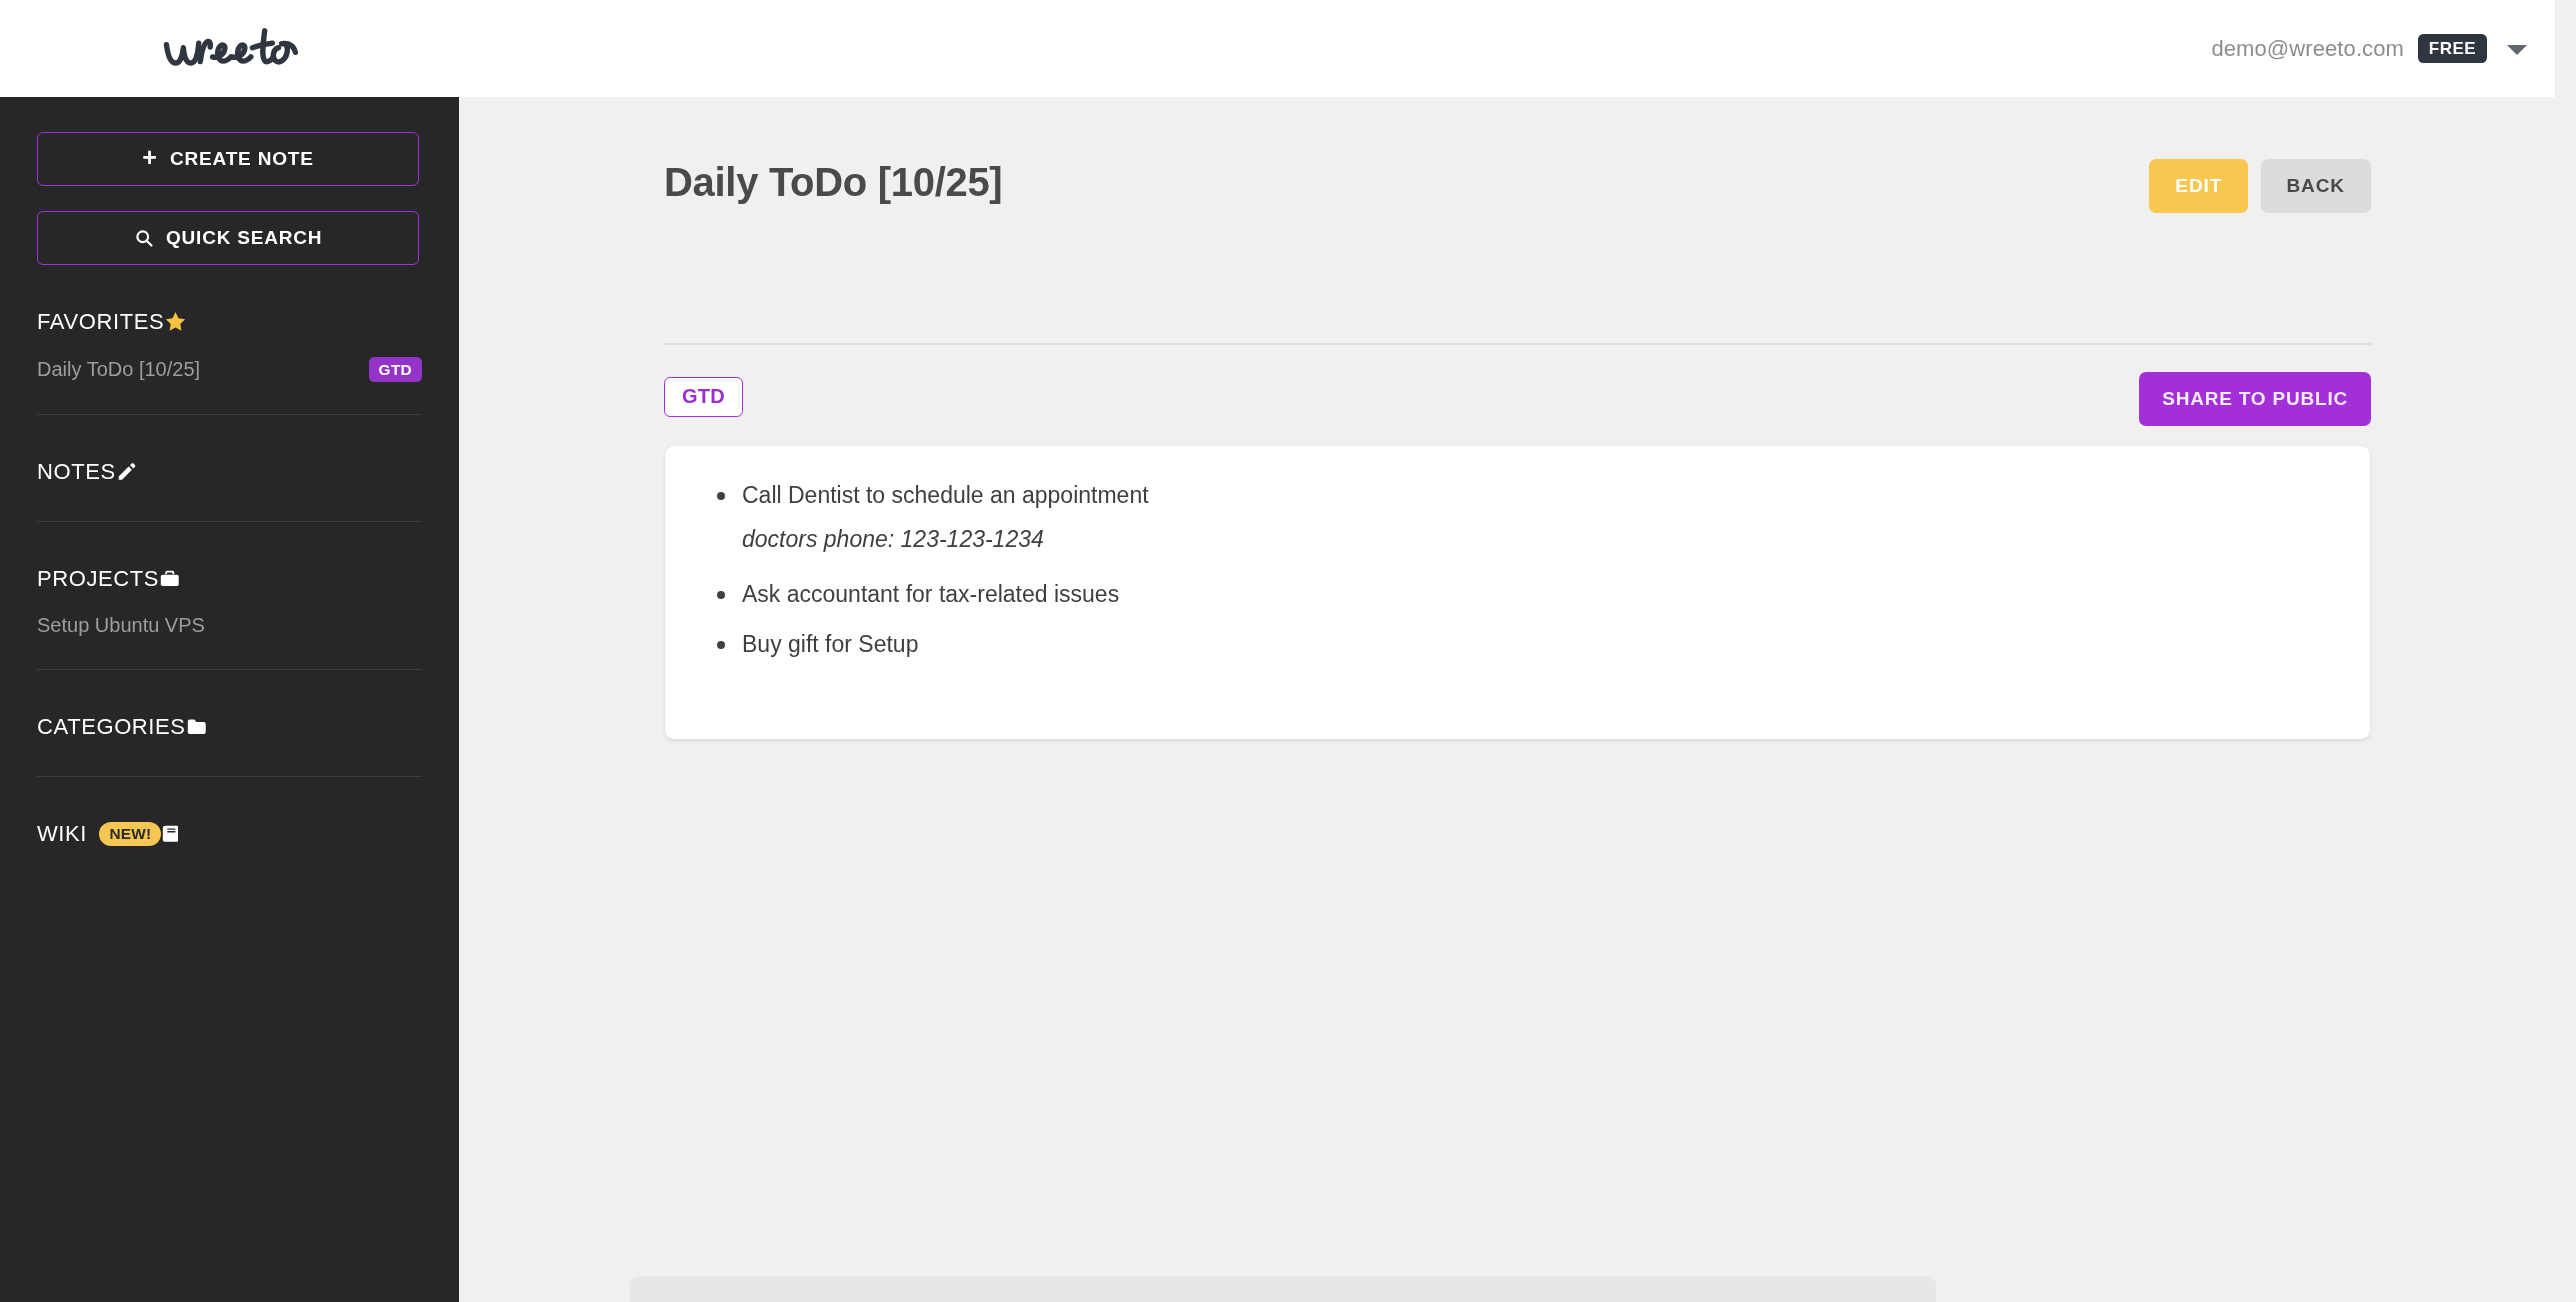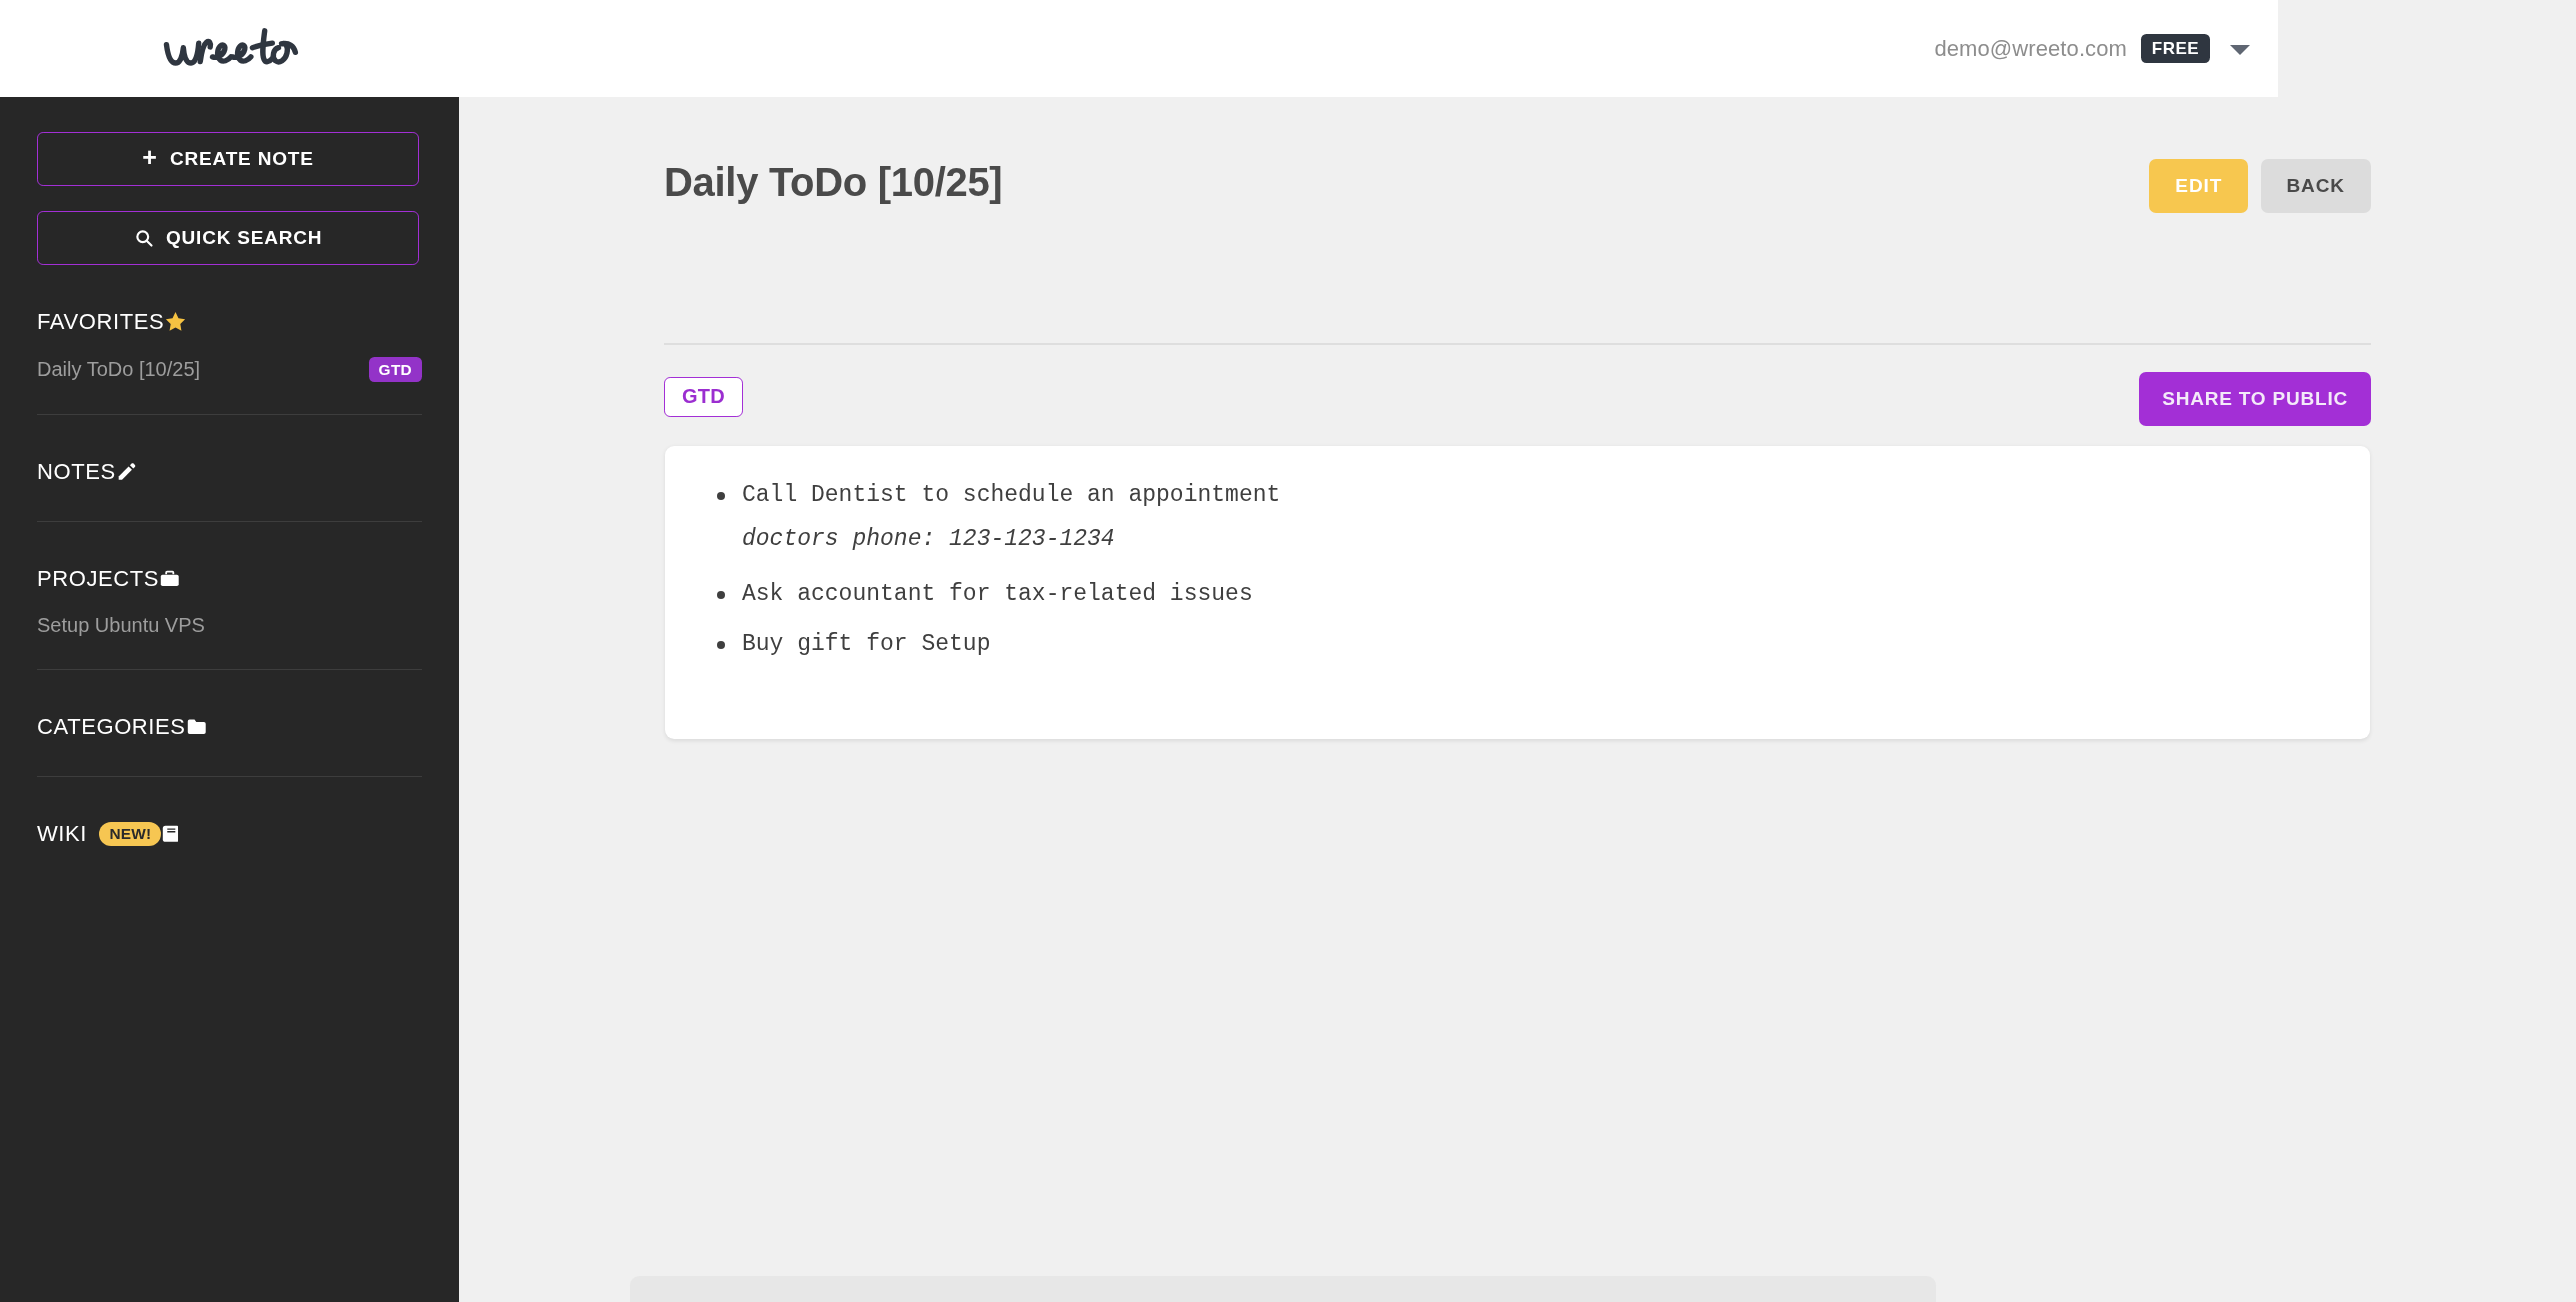--- a/index.html
+++ b/index.html
@@ -8,21 +8,21 @@
     height: 1303px;
     background: #f0f0f0;
     font-family: "Liberation Sans", sans-serif;
     overflow: hidden;
   }
 
   
   .topbar {
     position: absolute;
     top: 0; left: 0;
-    width: 2278px;
+    width: 2555px;
     height: 97px;
     background: #ffffff;
     display: flex;
     align-items: center;
   }
   .logo {
     position: absolute;
     left: 157px;
     top: 17px;
     width: 154px;
@@ -432,21 +432,21 @@
     </div>
   </div>
 
   <div class="head-divider"></div>
 
   <div class="tag-row">
     <span class="tag-pill">GTD</span>
     <button class="btn-share">SHARE TO PUBLIC</button>
   </div>
 
-  <div class="note-card" style="top:349px;font-family:Liberation Mono, monospace;">
+  <div class="note-card" style="top:349px;">
     <ul class="note-list">
       <li>Call Dentist to schedule an appointment</li>
       <div class="note-sub">doctors phone: 123-123-1234</div>
       <li>Ask accountant for tax-related issues</li>
       <li>Buy gift for Setup</li>
     </ul>
   </div>
 
 </div>
 

